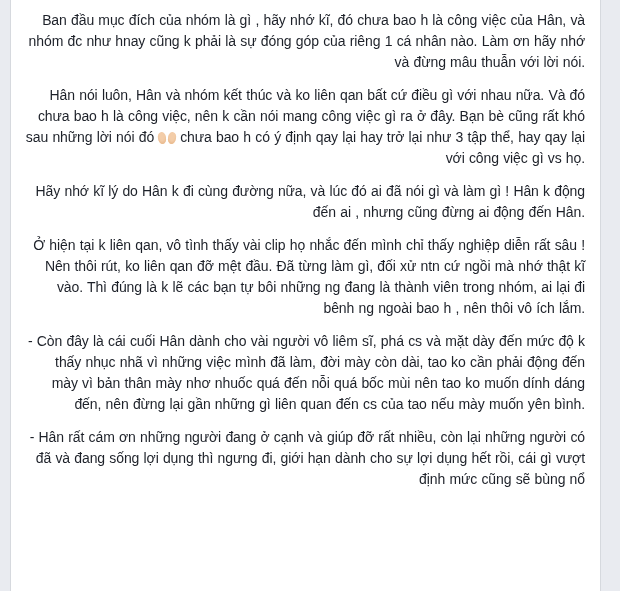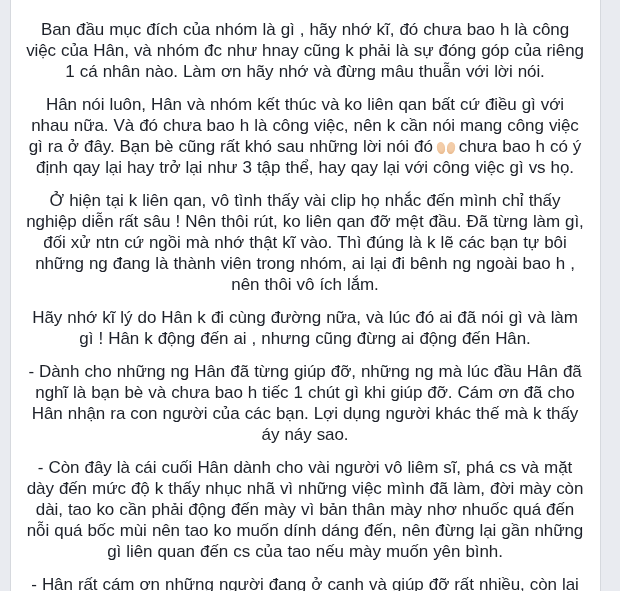--- a/index.html
+++ b/index.html
@@ -21,26 +21,26 @@
     right: 19px;
     top: 0;
     bottom: 0;
     background: #ffffff;
     border-left: 1px solid #d6d9de;
     border-right: 1px solid #d6d9de;
     box-sizing: border-box;
     padding: 7px 15px 10px 14px;
   }
   .post-text p {
-    margin: 12px 0 12px 0;
-    font-size: 17px;
+    margin: 3px 0 12px 0;
+    font-size: 14px;
     line-height: 21px;
     letter-spacing: -0.1px;
     color: #1d2129;
-    text-align: center;
+    text-align: right;
     word-spacing: 0.5px;
   }
   .post-text p:last-child { margin-bottom: 0; }
 
   
   .emoji {
     display: inline-block;
     position: relative;
     vertical-align: -2px;
     margin: 0 4px;
@@ -69,30 +69,27 @@
 
       <p>
         <span>Ban đầu mục đích của nhóm là gì , hãy nhớ kĩ, đó chưa bao h là công việc của Hân, và nhóm đc như hnay cũng k phải là sự đóng góp của riêng 1 cá nhân nào. Làm ơn hãy nhớ và đừng mâu thuẫn với lời nói.</span>
       </p>
 
       <p>
         <span>Hân nói luôn, Hân và nhóm kết thúc và ko liên qan bất cứ điều gì với nhau nữa. Và đó chưa bao h là công việc, nên k cần nói mang công việc gì ra ở đây. Bạn bè cũng rất khó sau những lời nói đó</span><span class="emoji emoji-hands"></span><span>chưa bao h có ý định qay lại hay trở lại như 3 tập thể, hay qay lại với công việc gì vs họ.</span>
       </p>
 
       <p>
-        <span>Ở hiện tại k liên qan, vô tình thấy vài clip họ nhắc đến mình chỉ thấy nghiệp diễn rất sâu ! Nên thôi rút, ko liên qan đỡ mệt đầu. Đã từng làm gì, đối xử ntn cứ ngồi mà nhớ thật kĩ vào. Thì đúng là k lẽ các bạn tự bôi những ng đang là thành viên trong nhóm, ai lại đi bênh ng ngoài bao h , nên thôi vô ích lắm.</span>
-      </p>
-
-      <p>
         <span>Hãy nhớ kĩ lý do Hân k đi cùng đường nữa, và lúc đó ai đã nói gì và làm gì ! Hân k động đến ai , nhưng cũng đừng ai động đến Hân.</span>
       </p>
 
       <p>
-        <span>- Dành cho những ng Hân đã từng giúp đỡ, những ng mà lúc đầu Hân đã nghĩ là bạn bè và chưa bao h tiếc 1 chút gì khi giúp đỡ. Cám ơn đã cho Hân nhận ra con người của các bạn. Lợi dụng người khác thế mà k thấy áy náy sao.</span>
+        <span>Ở hiện tại k liên qan, vô tình thấy vài clip họ nhắc đến mình chỉ thấy nghiệp diễn rất sâu ! Nên thôi rút, ko liên qan đỡ mệt đầu. Đã từng làm gì, đối xử ntn cứ ngồi mà nhớ thật kĩ vào. Thì đúng là k lẽ các bạn tự bôi những ng đang là thành viên trong nhóm, ai lại đi bênh ng ngoài bao h , nên thôi vô ích lắm.</span>
       </p>
+
 
       <p>
         <span>- Còn đây là cái cuối Hân dành cho vài người vô liêm sĩ, phá cs và mặt dày đến mức độ k thấy nhục nhã vì những việc mình đã làm, đời mày còn dài, tao ko cần phải động đến mày vì bản thân mày nhơ nhuốc quá đến nỗi quá bốc mùi nên tao ko muốn dính dáng đến, nên đừng lại gần những gì liên quan đến cs của tao nếu mày muốn yên bình.</span>
       </p>
 
       <p>
         <span>- Hân rất cám ơn những người đang ở cạnh và giúp đỡ rất nhiều, còn lại những người có đã và đang sống lợi dụng thì ngưng đi, giới hạn dành cho sự lợi dụng hết rồi, cái gì vượt định mức cũng sẽ bùng nổ</span><span></span>
       </p>
 
     </div>

